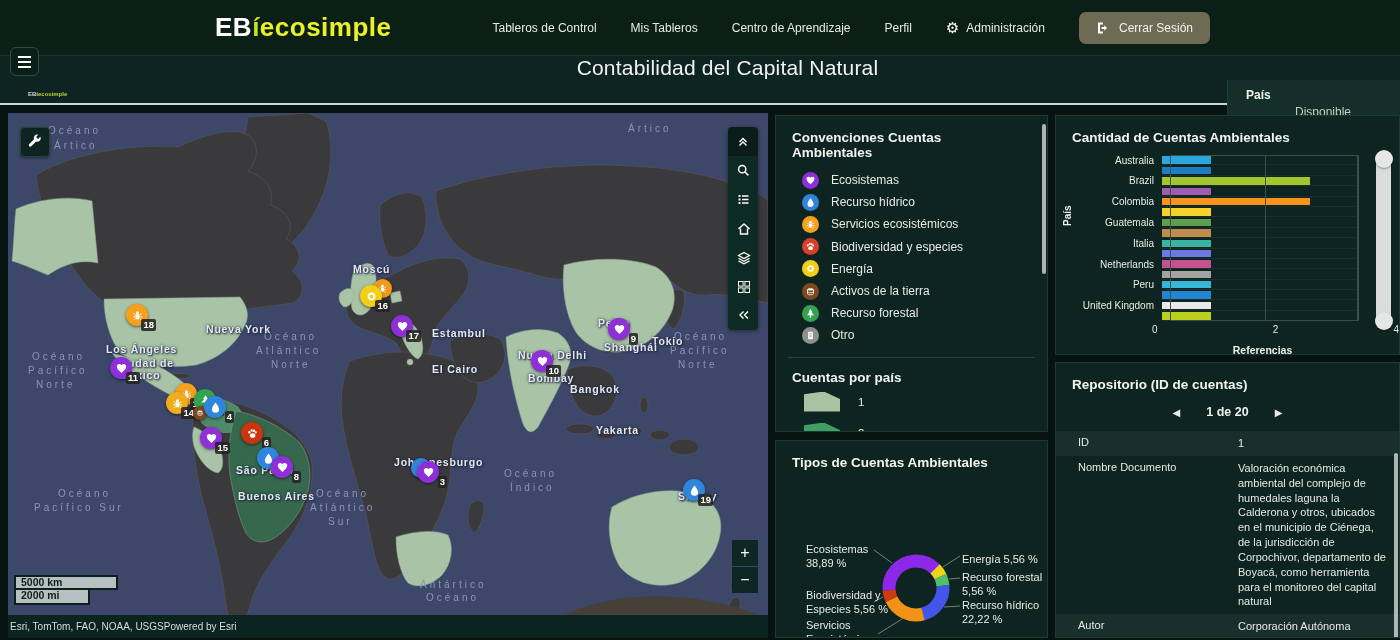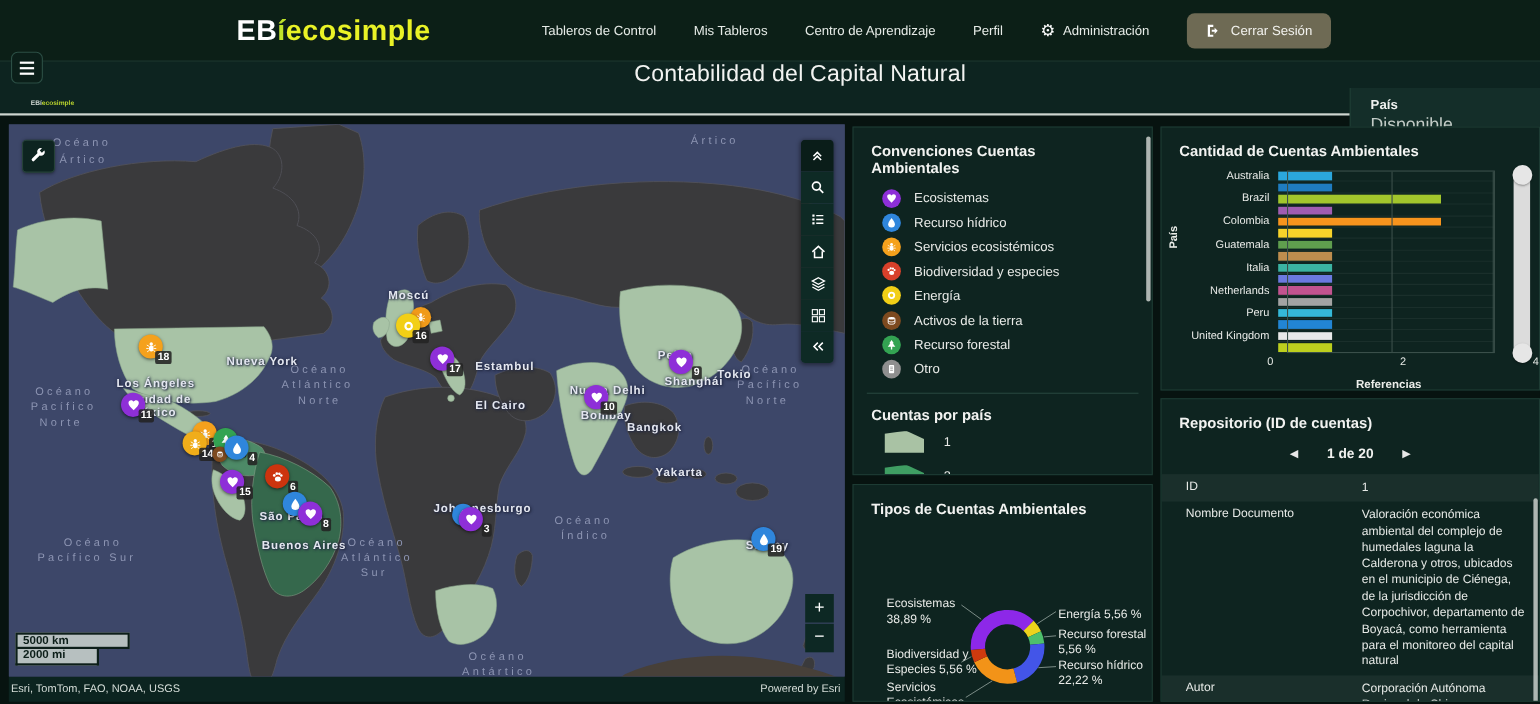--- a/index.html
+++ b/index.html
@@ -24,21 +24,21 @@
   #hamburger { position:absolute; left:10px; top:-9px; width:29px; height:29px; border-radius:6px;
                background:#0b1f19; border:1px solid #2c4f45; display:flex; flex-direction:column;
                justify-content:center; align-items:center; gap:3px; cursor:pointer; }
   #hamburger i { display:block; width:13px; height:2px; background:#fff; }
   .mini-logo { position:absolute; left:28px; bottom:6px; font-size:6px; font-weight:800; }
   .mini-logo .lp{ color:#cfd8d2; } .mini-logo .ls{ color:#b8d22e; }
   #page-title { margin-left:55px; color:#f2f3f1; font-size:21px; font-weight:500; letter-spacing:.2px; }
   #pais-box { margin-left:auto; width:173px; height:100%; background:#142e29; border-left:1px solid #1e3c34;
               padding:8px 0 0 18px; cursor:pointer; }
   #pais-box .pl { color:#f0f2f0; font-size:12px; font-weight:700; }
-  #pais-box .pv { color:#c3ccc7; font-size:16px; margin-top:3px; }
+  #pais-box .pv { color:#c3ccc7; font-size:12px; margin-top:3px;text-align:center; }
 
   
   #main { display:flex; gap:7px; padding:8px 0 0 8px; height:533px; }
 
   
   #map-col { width:760px; display:flex; flex-direction:column; }
   #map { position:relative; width:760px; height:515px; background:#3d4769; overflow:hidden; }
   .maplbl { position:absolute; white-space:nowrap; pointer-events:none; }
   .maplbl.o { color:#8d95b3; font-size:10px; letter-spacing:3px; }
   .maplbl.c { color:#e4e7f0; font-size:10.5px; font-weight:600; letter-spacing:.8px;
@@ -56,21 +56,21 @@
               justify-content:center; cursor:pointer; }
   .tool-btn:first-child { background:#0a1d19; }
   #zoom-btns { position:absolute; right:10px; bottom:22px; display:flex; flex-direction:column; gap:1px; }
   .zoom-btn { width:26px; height:26px; background:#0d2824; color:#fff; border:none; font-size:16px;
               cursor:pointer; display:flex; align-items:center; justify-content:center; }
   #scalebar { position:absolute; left:6px; bottom:10px; font-size:10.5px; font-weight:700; color:#0d1f1a; }
   #scale-km { width:104px; height:15px; background:rgba(205,214,208,.85); border:2px solid #0d1f1a;
               padding-left:5px; line-height:11px; }
   #scale-mi { width:76px; height:15px; background:rgba(205,214,208,.85); border:2px solid #0d1f1a;
               border-top:none; padding-left:5px; line-height:11px; }
-  #attribution { height:24px; background:#0c2420; display:flex; justify-content:space-between;
+  #attribution { height:24px; background:#0c2420; display:flex; justify-content:flex-start;
                  align-items:center; padding:0 4px 0 2px; }
   #attribution span { color:#d6ded9; font-size:10px; }
 
   
   .panel { background:#0e2420; border:1px solid #1d3b33; position:relative; overflow:hidden; }
   .panel h2 { color:#f2f3f1; font-size:13.5px; font-weight:700; padding:14px 28px 0 16px; }
   #col-mid { width:273px; margin-top:2px; display:flex; flex-direction:column; gap:8px; }
   #panel-legend { height:317px; }
   #panel-donut { flex:1; }
   #col-right { width:345px; margin-top:2px; display:flex; flex-direction:column; gap:7px; }
@@ -229,21 +229,21 @@
             <span class="maplbl o" style="left: 662px; top: 232px;">Pacífico</span>
             <span class="maplbl o" style="left: 670px; top: 246px;">Norte</span>
             <span class="maplbl o" style="left: 50px; top: 375px;">Océano</span>
             <span class="maplbl o" style="left: 26px; top: 389px;">Pacífico Sur</span>
             <span class="maplbl o" style="left: 308px; top: 375px;">Océano</span>
             <span class="maplbl o" style="left: 302px; top: 389px;">Atlántico</span>
             <span class="maplbl o" style="left: 320px; top: 403px;">Sur</span>
             <span class="maplbl o" style="left: 496px; top: 355px;">Océano</span>
             <span class="maplbl o" style="left: 502px; top: 369px;">Índico</span>
             <span class="maplbl o" style="left: 418px; top: 479px;">Océano</span>
-            <span class="maplbl o" style="left: 412px; top: 493px;">Antártico</span>
+            <span class="maplbl o" style="left: 412px; top: 466px;">Antártico</span>
             <span class="maplbl c" style="left: 345px; top: 150px;">Moscú</span>
             <span class="maplbl c" style="left: 198px; top: 210px;">Nueva York</span>
             <span class="maplbl c" style="left: 98px; top: 230px;">Los Ángeles</span>
             <span class="maplbl c" style="left: 108px; top: 244px;">Ciudad de</span>
             <span class="maplbl c" style="left: 112px; top: 256px;">México</span>
             <span class="maplbl c" style="left: 424px; top: 214px;">Estambul</span>
             <span class="maplbl c" style="left: 424px; top: 250px;">El Cairo</span>
             <span class="maplbl c" style="left: 510px; top: 236px;">Nueva Delhi</span>
             <span class="maplbl c" style="left: 520px; top: 259px;">Bombay</span>
             <span class="maplbl c" style="left: 590px; top: 204px;">Pekín</span>

